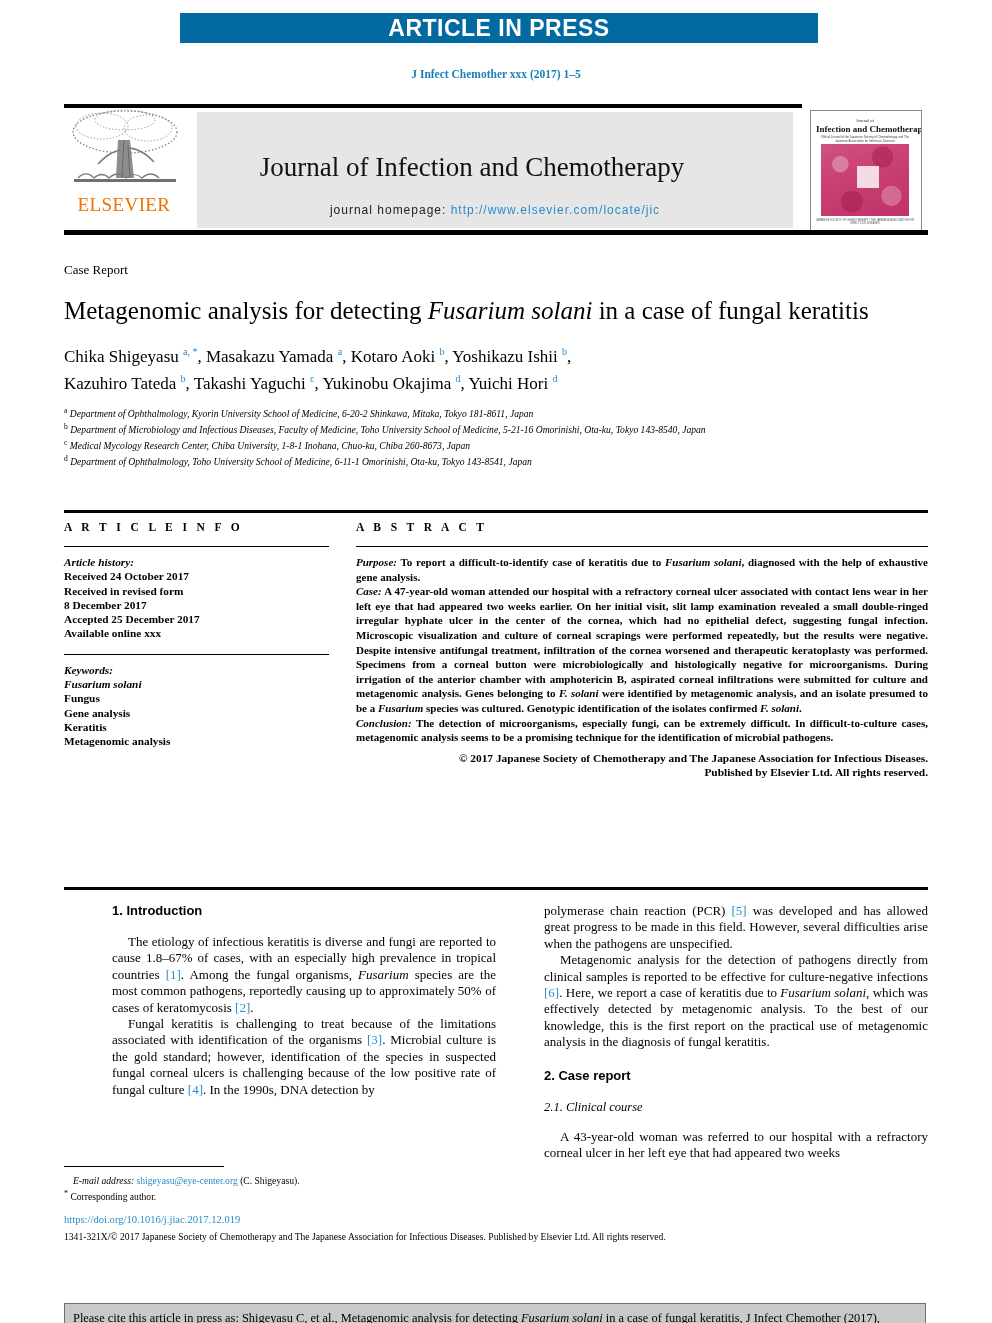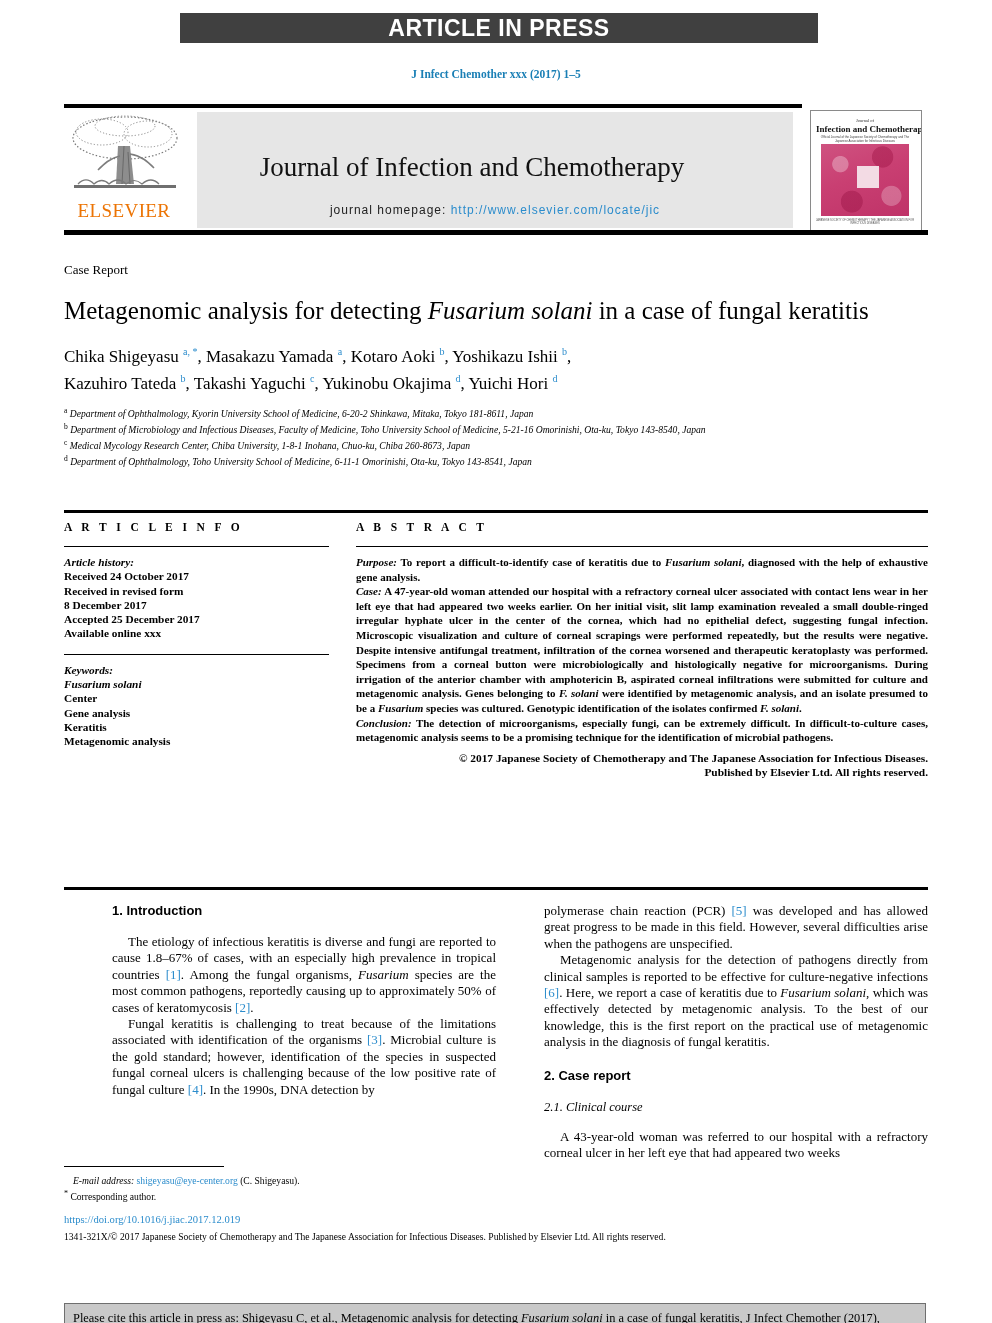--- a/index.html
+++ b/index.html
@@ -16,21 +16,21 @@
     overflow: hidden;
   }
 
   
   .aip-banner {
     position: absolute;
     left: 180px;
     top: 13px;
     width: 638px;
     height: 30px;
-    background: #404040;
+    background: #0369a1;
     display: flex;
     align-items: center;
     justify-content: center;
   }
   .aip-banner span {
     font-family: "Liberation Sans", sans-serif;
     font-weight: bold;
     font-size: 23px;
     letter-spacing: 0.5px;
     color: #ffffff;
@@ -67,21 +67,21 @@
   .masthead-rule-bottom {
     position: absolute;
     left: 0; top: 126px;
     width: 864px;
     height: 5px;
     background: #000;
   }
   .elsevier-logo {
     position: absolute;
     left: 0;
-    top: 8px;
+    top: 2px;
     width: 120px;
     height: 116px;
   }
   .elsevier-tree {
     position: absolute;
     left: 4px; top: 0;
     width: 114px; height: 88px;
   }
   .elsevier-word {
     position: absolute;
@@ -468,21 +468,21 @@
         <div>Received 24 October 2017</div>
         <div>Received in revised form</div>
         <div>8 December 2017</div>
         <div>Accepted 25 December 2017</div>
         <div>Available online xxx</div>
       </div>
       <div class="hrule-thin" style="margin-top:13px;"></div>
       <div class="info-body" style="margin-top:8px;">
         <div class="ital">Keywords:</div>
         <div class="ital">Fusarium solani</div>
-        <div>Center</div>
+        <div>Fungus</div>
         <div>Gene analysis</div>
         <div>Keratitis</div>
         <div>Metagenomic analysis</div>
       </div>
     </div>
 
     <div class="col-abs">
       <div class="caps-head">A B S T R A C T</div>
       <div class="hrule-thin" style="margin-top:13px;"></div>
       <div class="abs-body" style="margin-top:8px;">

